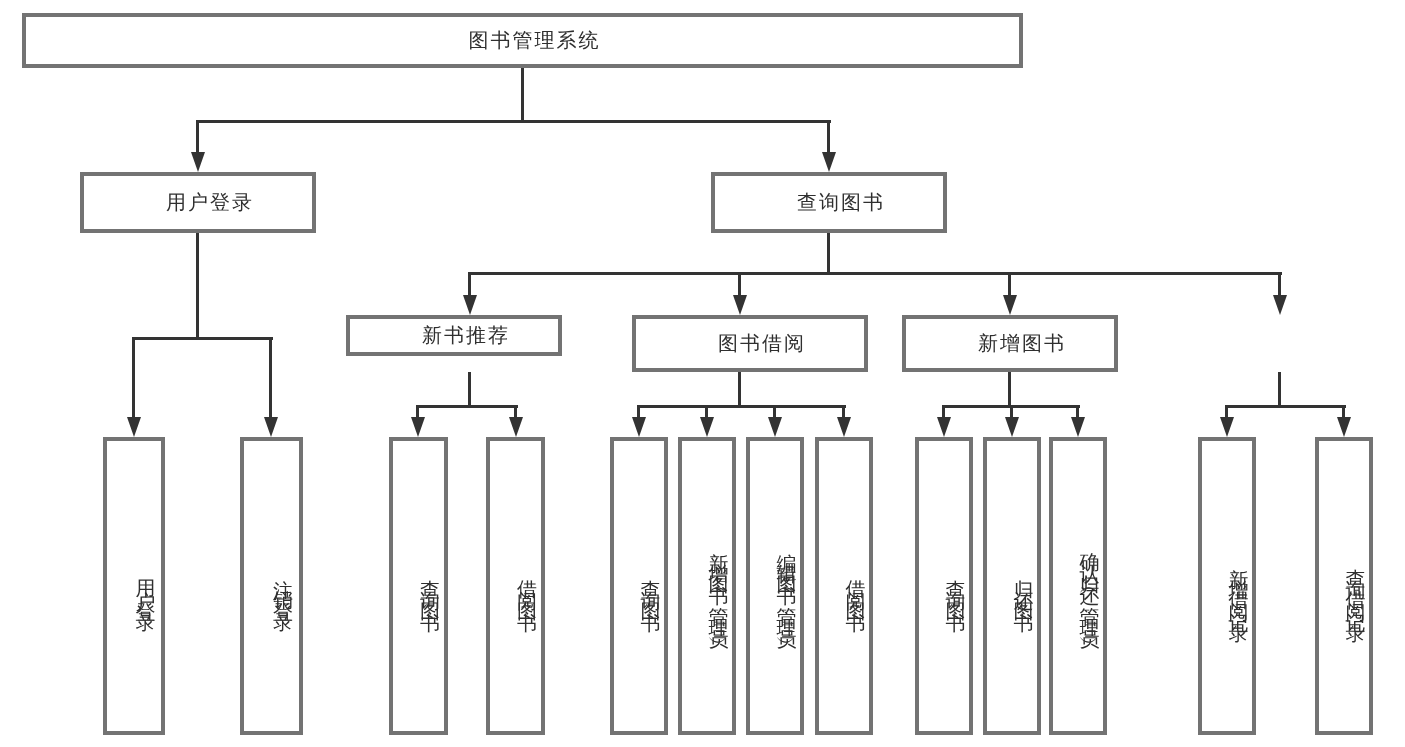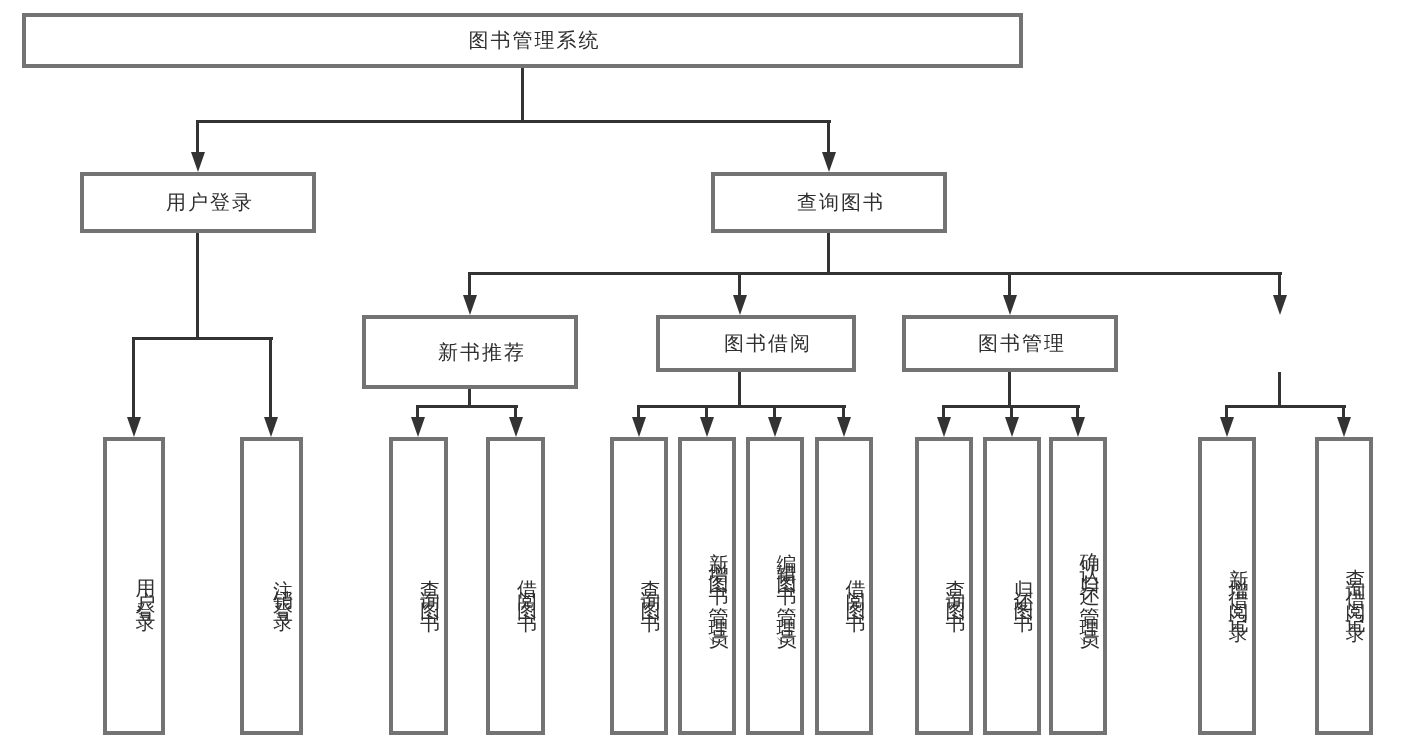--- a/index.html
+++ b/index.html
@@ -93,28 +93,28 @@
   <div class="hline" style="left:468px; top:272px; width:814px;"></div>
   <div class="vline" style="left:468px; top:272px; height:24px;"></div>
   <div class="arrow" style="left:463px; top:295px;"></div>
   <div class="vline" style="left:738px; top:272px; height:24px;"></div>
   <div class="arrow" style="left:733px; top:295px;"></div>
   <div class="vline" style="left:1008px; top:272px; height:24px;"></div>
   <div class="arrow" style="left:1003px; top:295px;"></div>
   <div class="vline" style="left:1278px; top:272px; height:24px;"></div>
   <div class="arrow" style="left:1273px; top:295px;"></div>
 
-  <div class="box" style="left:362px; top:315px; width:216px; height:74px;">
+  <div class="box" style="left:346px; top:315px; width:216px; height:41px;">
     <span class="hlabel">新书推荐</span>
   </div>
-  <div class="box" style="left:632px; top:315px; width:200px; height:57px;margin-left:24px;">
+  <div class="box" style="left:632px; top:315px; width:236px; height:57px;">
     <span class="hlabel">图书借阅</span>
   </div>
   <div class="box" style="left:902px; top:315px; width:216px; height:57px;">
-    <span class="hlabel">图书管理</span>
+    <span class="hlabel">新增图书</span>
   </div>
 
   <div class="vline" style="left:468px; top:372px; height:33px;"></div>
   <div class="hline" style="left:417px; top:405px; width:101px;"></div>
   <div class="vline" style="left:416px; top:405px; height:13px;"></div>
   <div class="arrow" style="left:411px; top:417px;"></div>
   <div class="vline" style="left:514px; top:405px; height:13px;"></div>
   <div class="arrow" style="left:509px; top:417px;"></div>
 
   <div class="vline" style="left:738px; top:372px; height:33px;"></div>

